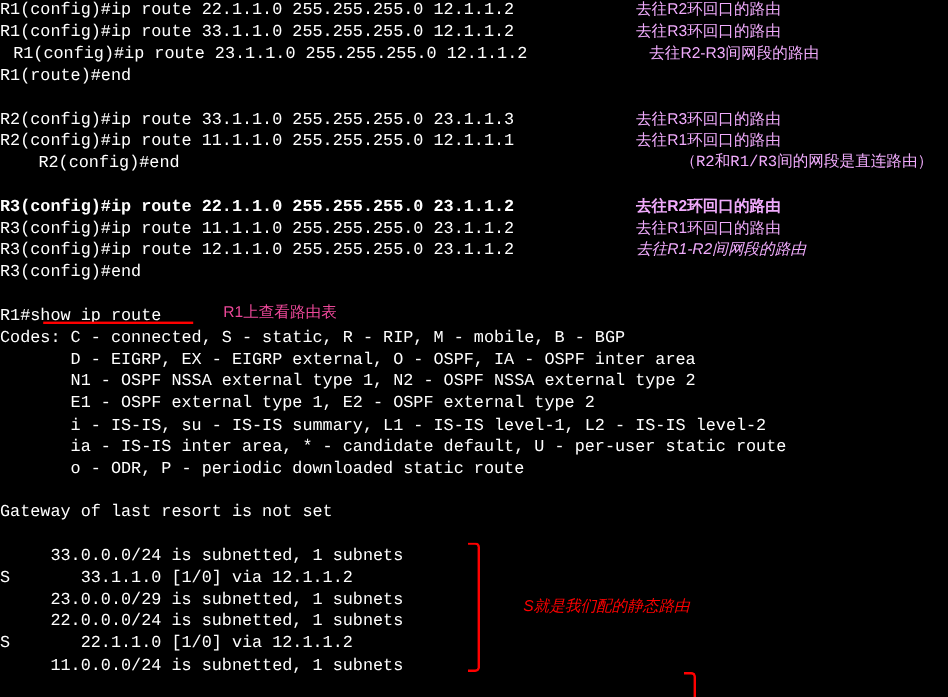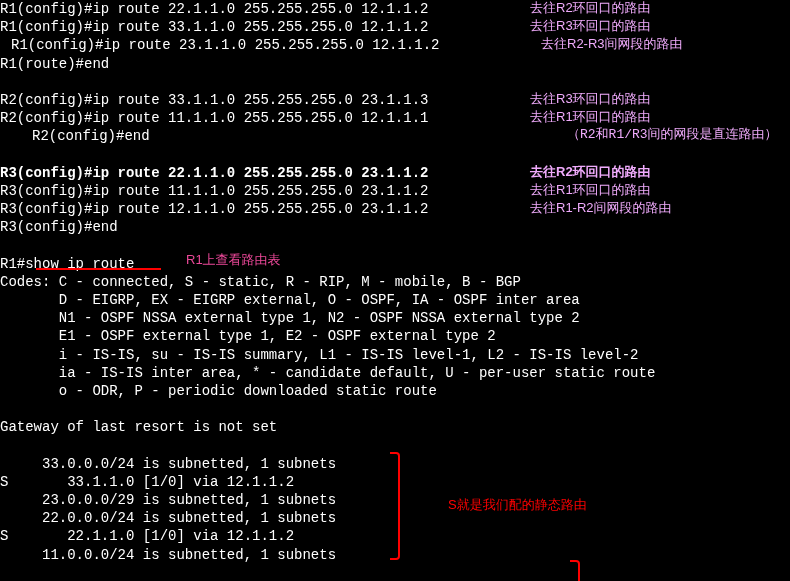--- a/index.html
+++ b/index.html
@@ -58,21 +58,21 @@
     <div class="line" style="position: relative;"><span class="term">R1(config)#ip route 33.1.1.0 255.255.255.0 12.1.1.2</span><span class="anno" style="font-family: sans-serif; font-size: 13px; position: absolute; left: 530px;">去往R3环回口的路由</span></div>
     <div class="line" style="position: relative; margin-left: 11px;"><span class="term">R1(config)#ip route 23.1.1.0 255.255.255.0 12.1.1.2</span><span class="anno" style="font-family: sans-serif; font-size: 13px; position: absolute; left: 530px;">去往R2-R3间网段的路由</span></div>
     <div class="line"><span class="term">R1(route)#end</span></div>
     <div class="line"><span class="term"> </span></div>
     <div class="line" style="position: relative;"><span class="term">R2(config)#ip route 33.1.1.0 255.255.255.0 23.1.1.3</span><span class="anno" style="font-family: sans-serif; font-size: 13px; position: absolute; left: 530px;">去往R3环回口的路由</span></div>
     <div class="line" style="position: relative;"><span class="term">R2(config)#ip route 11.1.1.0 255.255.255.0 12.1.1.1</span><span class="anno" style="font-family: sans-serif; font-size: 13px; position: absolute; left: 530px;">去往R1环回口的路由</span></div>
     <div class="line" style="position: relative; padding-left: 32px;"><span class="term">R2(config)#end</span><span class="anno" style="font-family: Liberation Mono, monospace; font-size: 13px; position: absolute; left: 530px; margin-left: 37px;">（R2和R1/R3间的网段是直连路由）</span></div>
     <div class="line"><span class="term"> </span></div>
     <div class="line" style="position: relative; font-weight: bold;"><span class="term">R3(config)#ip route 22.1.1.0 255.255.255.0 23.1.1.2</span><span class="anno" style="font-family: sans-serif; font-size: 13px; position: absolute; left: 530px;">去往R2环回口的路由</span></div>
     <div class="line" style="position: relative; text-align: center;"><span class="term">R3(config)#ip route 11.1.1.0 255.255.255.0 23.1.1.2</span><span class="anno" style="font-family: sans-serif; font-size: 13px; position: absolute; left: 530px;">去往R1环回口的路由</span></div>
-    <div class="line" style="position: relative;"><span class="term">R3(config)#ip route 12.1.1.0 255.255.255.0 23.1.1.2</span><span class="anno" style="font-family: sans-serif; font-size: 13px; position: absolute; left: 530px;">去往R1-R2间网段的路由</span></div>
+    <div class="line" style="position: relative;"><span class="term">R3(config)#ip route 12.1.1.0 255.255.255.0 23.1.1.2</span><span class="anno" style="font-family: sans-serif; font-size: 13px; position: absolute; left: 530px; font-style: italic;">去往R1-R2间网段的路由</span></div>
     <div class="line"><span class="term">R3(config)#end</span></div>
     <div class="line"><span class="term"> </span></div>
     <div class="line"><span class="term">R1#show ip route</span></div>
     <div class="line"><span class="term">Codes: C - connected, S - static, R - RIP, M - mobile, B - BGP</span></div>
     <div class="line"><span class="term">       D - EIGRP, EX - EIGRP external, O - OSPF, IA - OSPF inter area </span></div>
     <div class="line"><span class="term">       N1 - OSPF NSSA external type 1, N2 - OSPF NSSA external type 2</span></div>
     <div class="line"><span class="term">       E1 - OSPF external type 1, E2 - OSPF external type 2</span></div>
     <div class="line"><span class="term">       i - IS-IS, su - IS-IS summary, L1 - IS-IS level-1, L2 - IS-IS level-2</span></div>
     <div class="line"><span class="term">       ia - IS-IS inter area, * - candidate default, U - per-user static route</span></div>
     <div class="line"><span class="term">       o - ODR, P - periodic downloaded static route</span></div>
@@ -85,15 +85,15 @@
     <div class="line"><span class="term">     22.0.0.0/24 is subnetted, 1 subnets</span></div>
     <div class="line"><span class="term">S       22.1.1.0 [1/0] via 12.1.1.2</span></div>
     <div class="line"><span class="term">     11.0.0.0/24 is subnetted, 1 subnets</span></div>
   </div>
 
 <div class="underline-red" style="top:268px;left:36px;width:125px;"></div>
 
 <div class="anno-inline" style="top:252px;left:186px;">R1上查看路由表</div>
 
 <div class="bracket-red" style="top:452px;left:390px;height:108px;"></div>
-<div class="bracket-label" style="top:497px;left:448px;">S就是我们配的静态路由</div>
+<div class="bracket-label" style="top:497px;left:436px;font-style:italic;">S就是我们配的静态路由</div>
 
 <div class="bracket-red" style="top:560px;left:570px;height:72px;"></div>
 
 </body></html>

